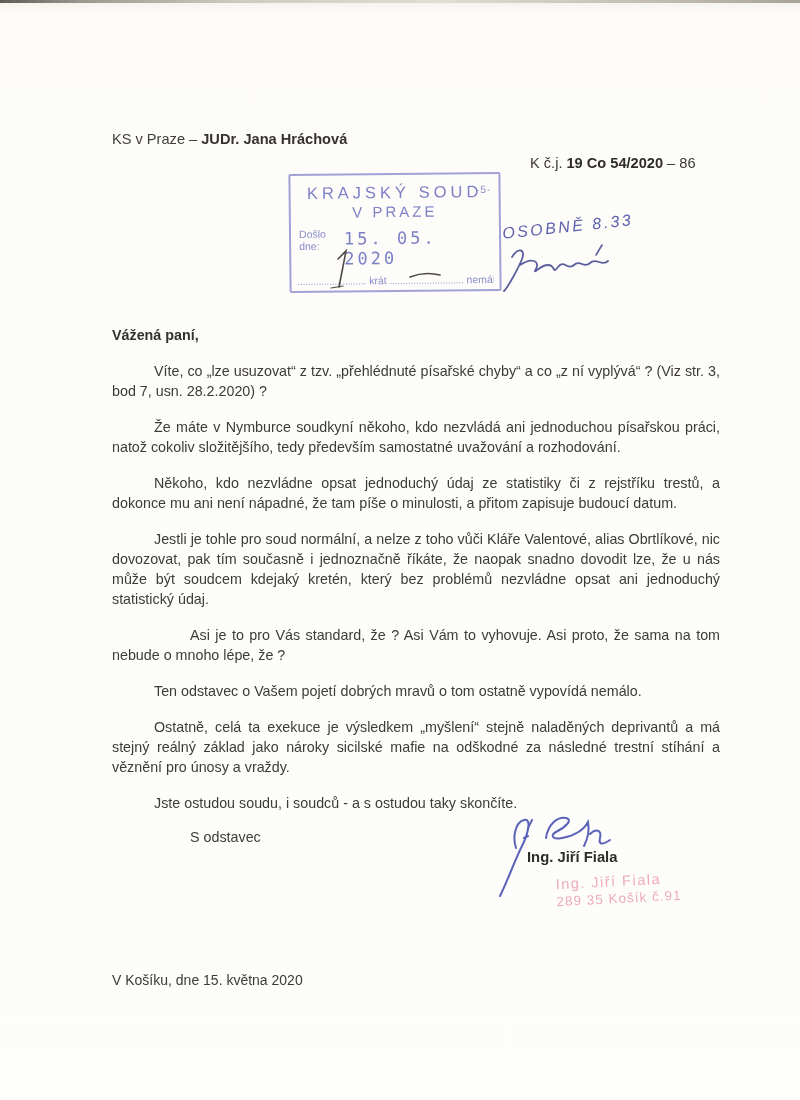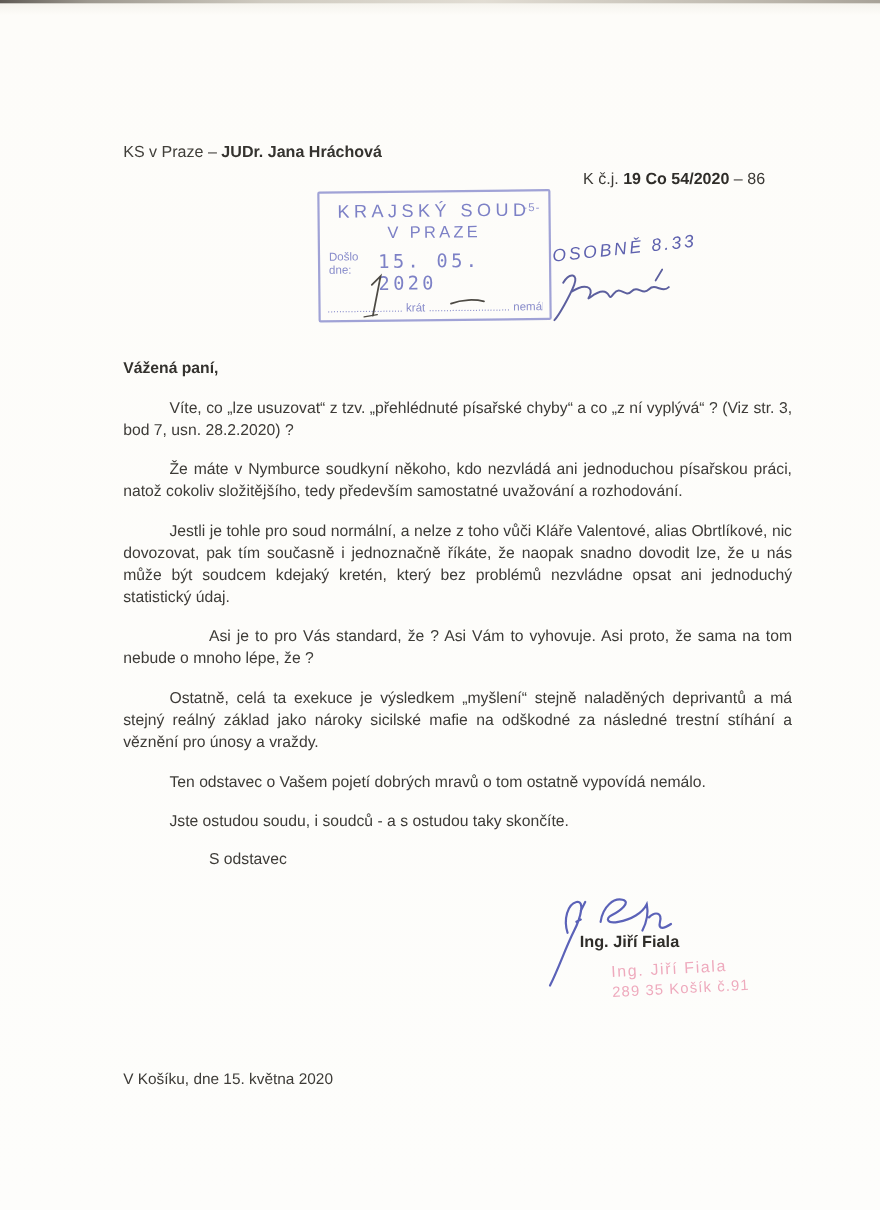--- a/index.html
+++ b/index.html
@@ -119,24 +119,25 @@
     <svg width="130" height="52" viewBox="0 0 130 52">
       <path d="M14,14 C20,4 28,6 24,16 C20,26 10,44 6,48 M22,22 C34,14 42,18 38,26 C34,33 42,22 50,22 C58,22 54,32 60,24 C66,16 70,28 76,22 C82,16 86,26 92,20 C98,14 104,24 110,18" fill="none" stroke="#5c5f9e" stroke-width="1.8" stroke-linecap="round"></path>
       <path d="M98,12 L104,2" fill="none" stroke="#5c5f9e" stroke-width="1.6" stroke-linecap="round"></path>
     </svg>
   </div>
 
   <div class="letter-body">
     <div class="salutation">Vážená paní,</div>
     <p>Víte, co „lze usuzovat“ z tzv. „přehlédnuté písařské chyby“ a co „z ní vyplývá“ ?  (Viz str. 3, bod 7, usn. 28.2.2020) ?</p>
     <p>Že máte v Nymburce soudkyní někoho, kdo nezvládá ani jednoduchou písařskou práci, natož cokoliv složitějšího, tedy především samostatné uvažování a rozhodování.</p>
+    <p>Někoho, kdo nezvládne opsat jednoduchý údaj ze statistiky či z rejstříku trestů, a dokonce mu ani není nápadné, že tam píše o minulosti, a přitom zapisuje budoucí datum.</p>
     <p>Jestli je tohle pro soud normální, a nelze z toho vůči Kláře Valentové, alias Obrtlíkové, nic dovozovat,  pak  tím současně i jednoznačně říkáte, že naopak snadno dovodit lze, že u nás může být soudcem kdejaký kretén, který bez problémů nezvládne opsat ani jednoduchý statistický údaj.</p>
     <p class="big-indent">Asi je to pro Vás standard, že ? Asi Vám to vyhovuje. Asi proto, že sama na tom nebude o mnoho lépe, že ?</p>
+    <p>Ten odstavec o Vašem pojetí dobrých mravů o tom ostatně vypovídá nemálo.</p>
     <p>Ostatně, celá ta exekuce je výsledkem „myšlení“ stejně naladěných deprivantů a má stejný reálný základ jako nároky sicilské mafie na odškodné za následné trestní stíhání a věznění pro únosy a vraždy.</p>
-    <p>Ten odstavec o Vašem pojetí dobrých mravů o tom ostatně vypovídá nemálo.</p>
     <p>Jste ostudou soudu, i soudců - a s ostudou taky skončíte.</p>
     <div class="closing">S odstavec</div>
   </div>
 
   <div class="sig-scribble">
     <svg width="120" height="92" viewBox="0 0 120 92">
       <path d="M22,40 C18,28 22,14 30,12 C38,10 34,26 28,38 C20,54 14,72 6,88 M34,20 L38,12 M30,30 L34,28" fill="none" stroke="#5b62b8" stroke-width="2" stroke-linecap="round"></path>
       <path d="M52,30 C54,16 64,8 72,10 C80,12 70,20 62,24 C56,27 58,32 68,30 C80,28 90,22 94,14 C96,24 92,34 90,38 M96,26 C102,20 108,22 106,30 C104,38 110,36 116,32" fill="none" stroke="#5b62b8" stroke-width="2" stroke-linecap="round"></path>
     </svg>
   </div>

